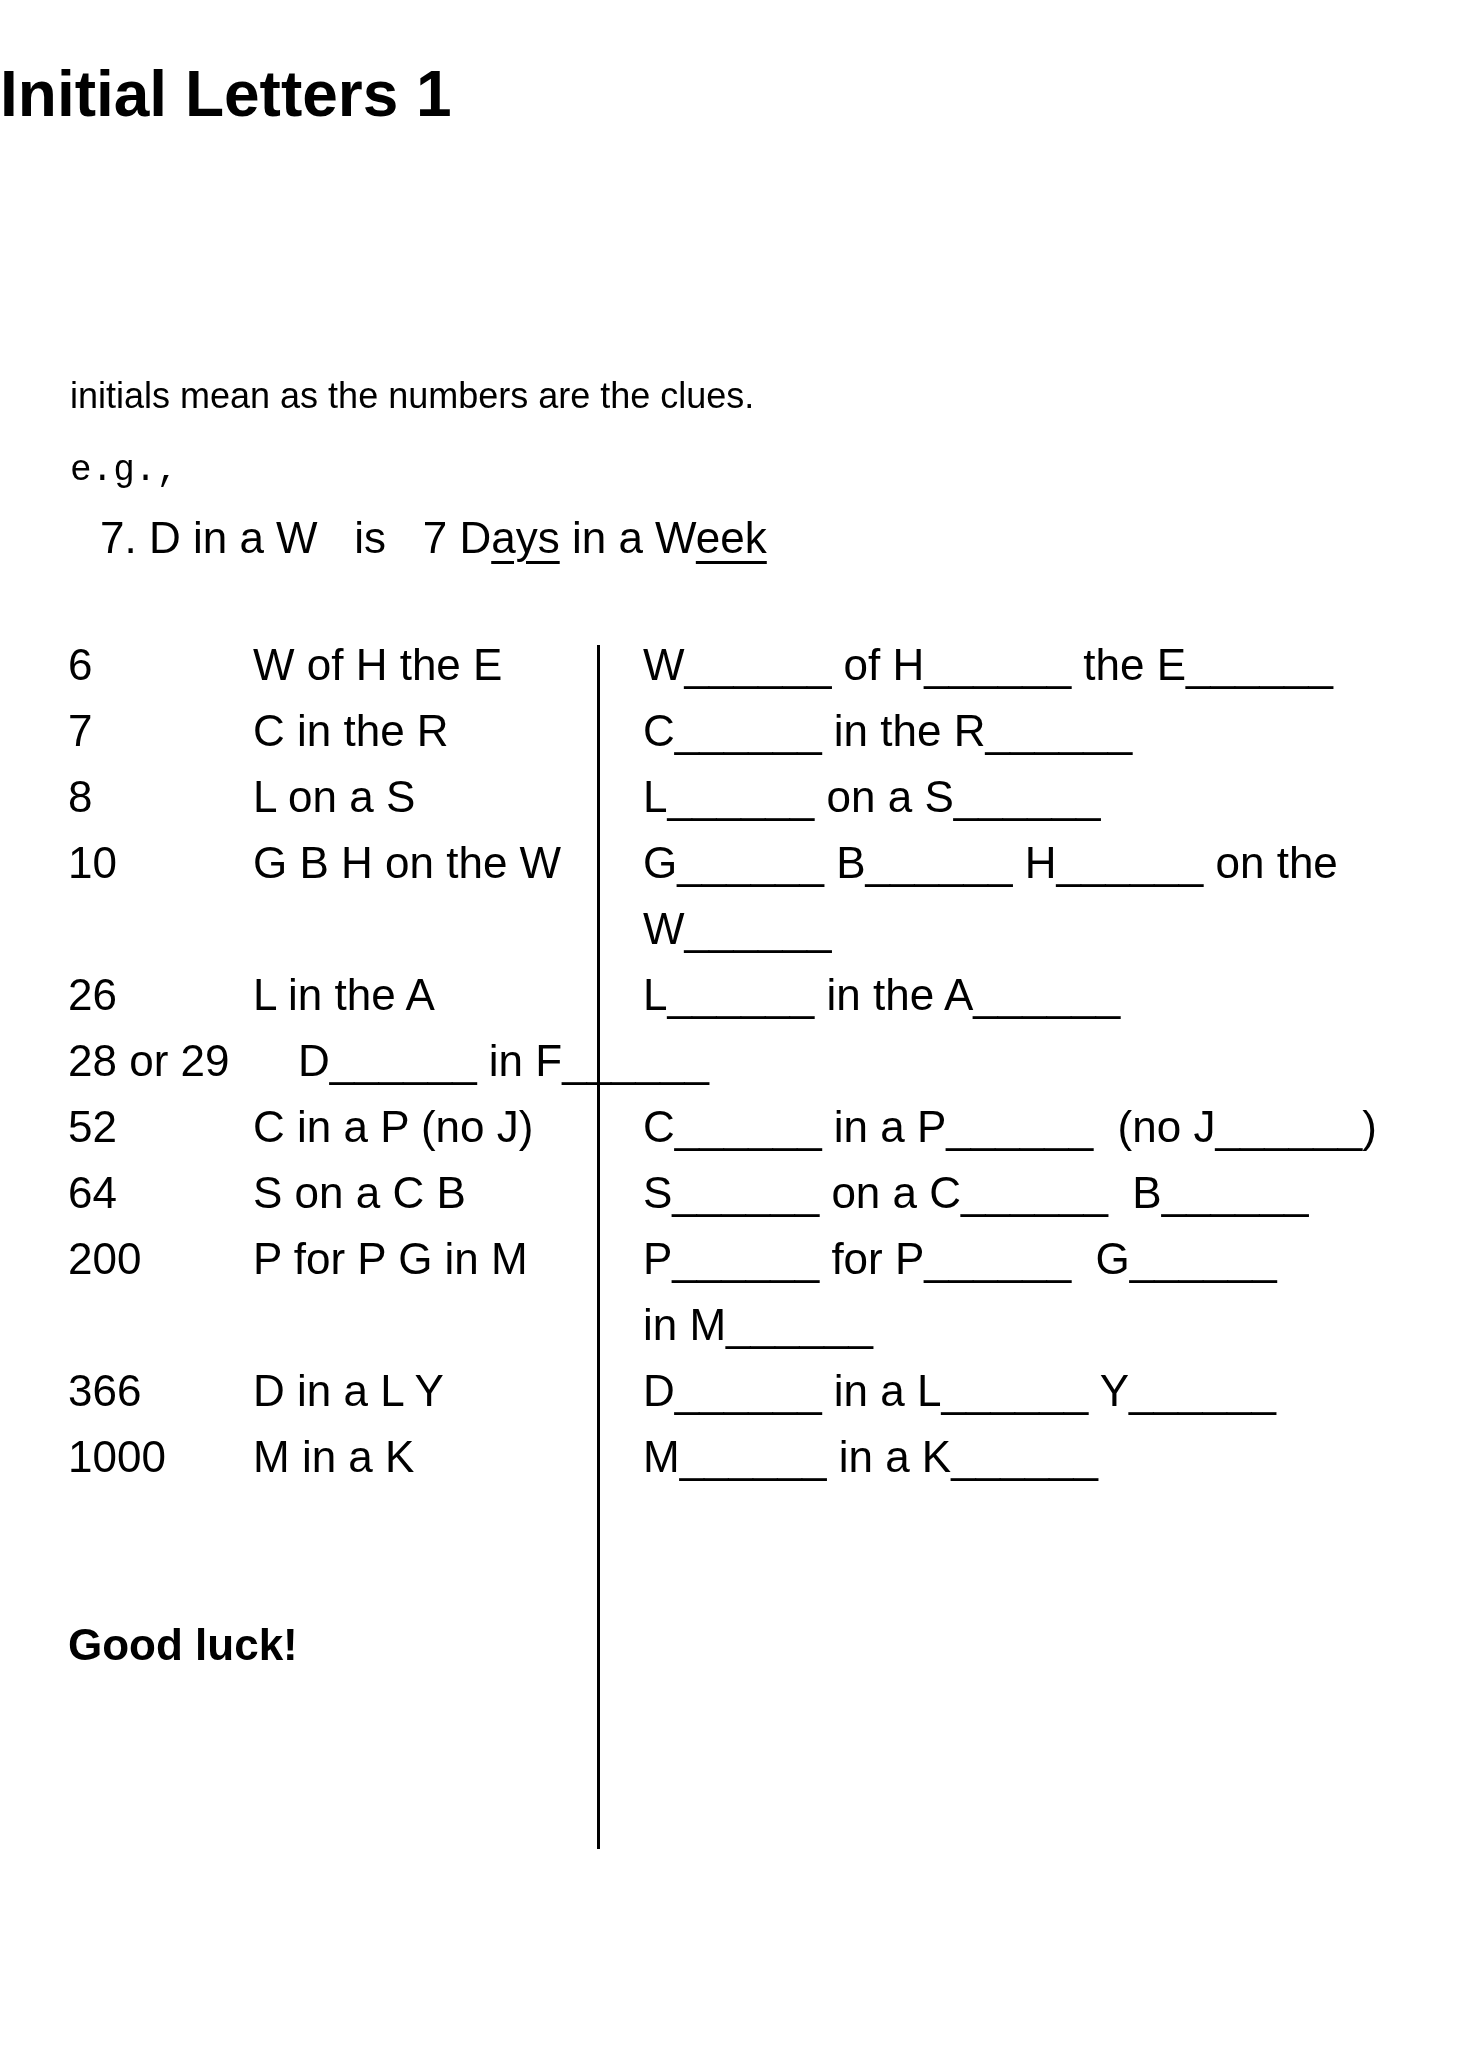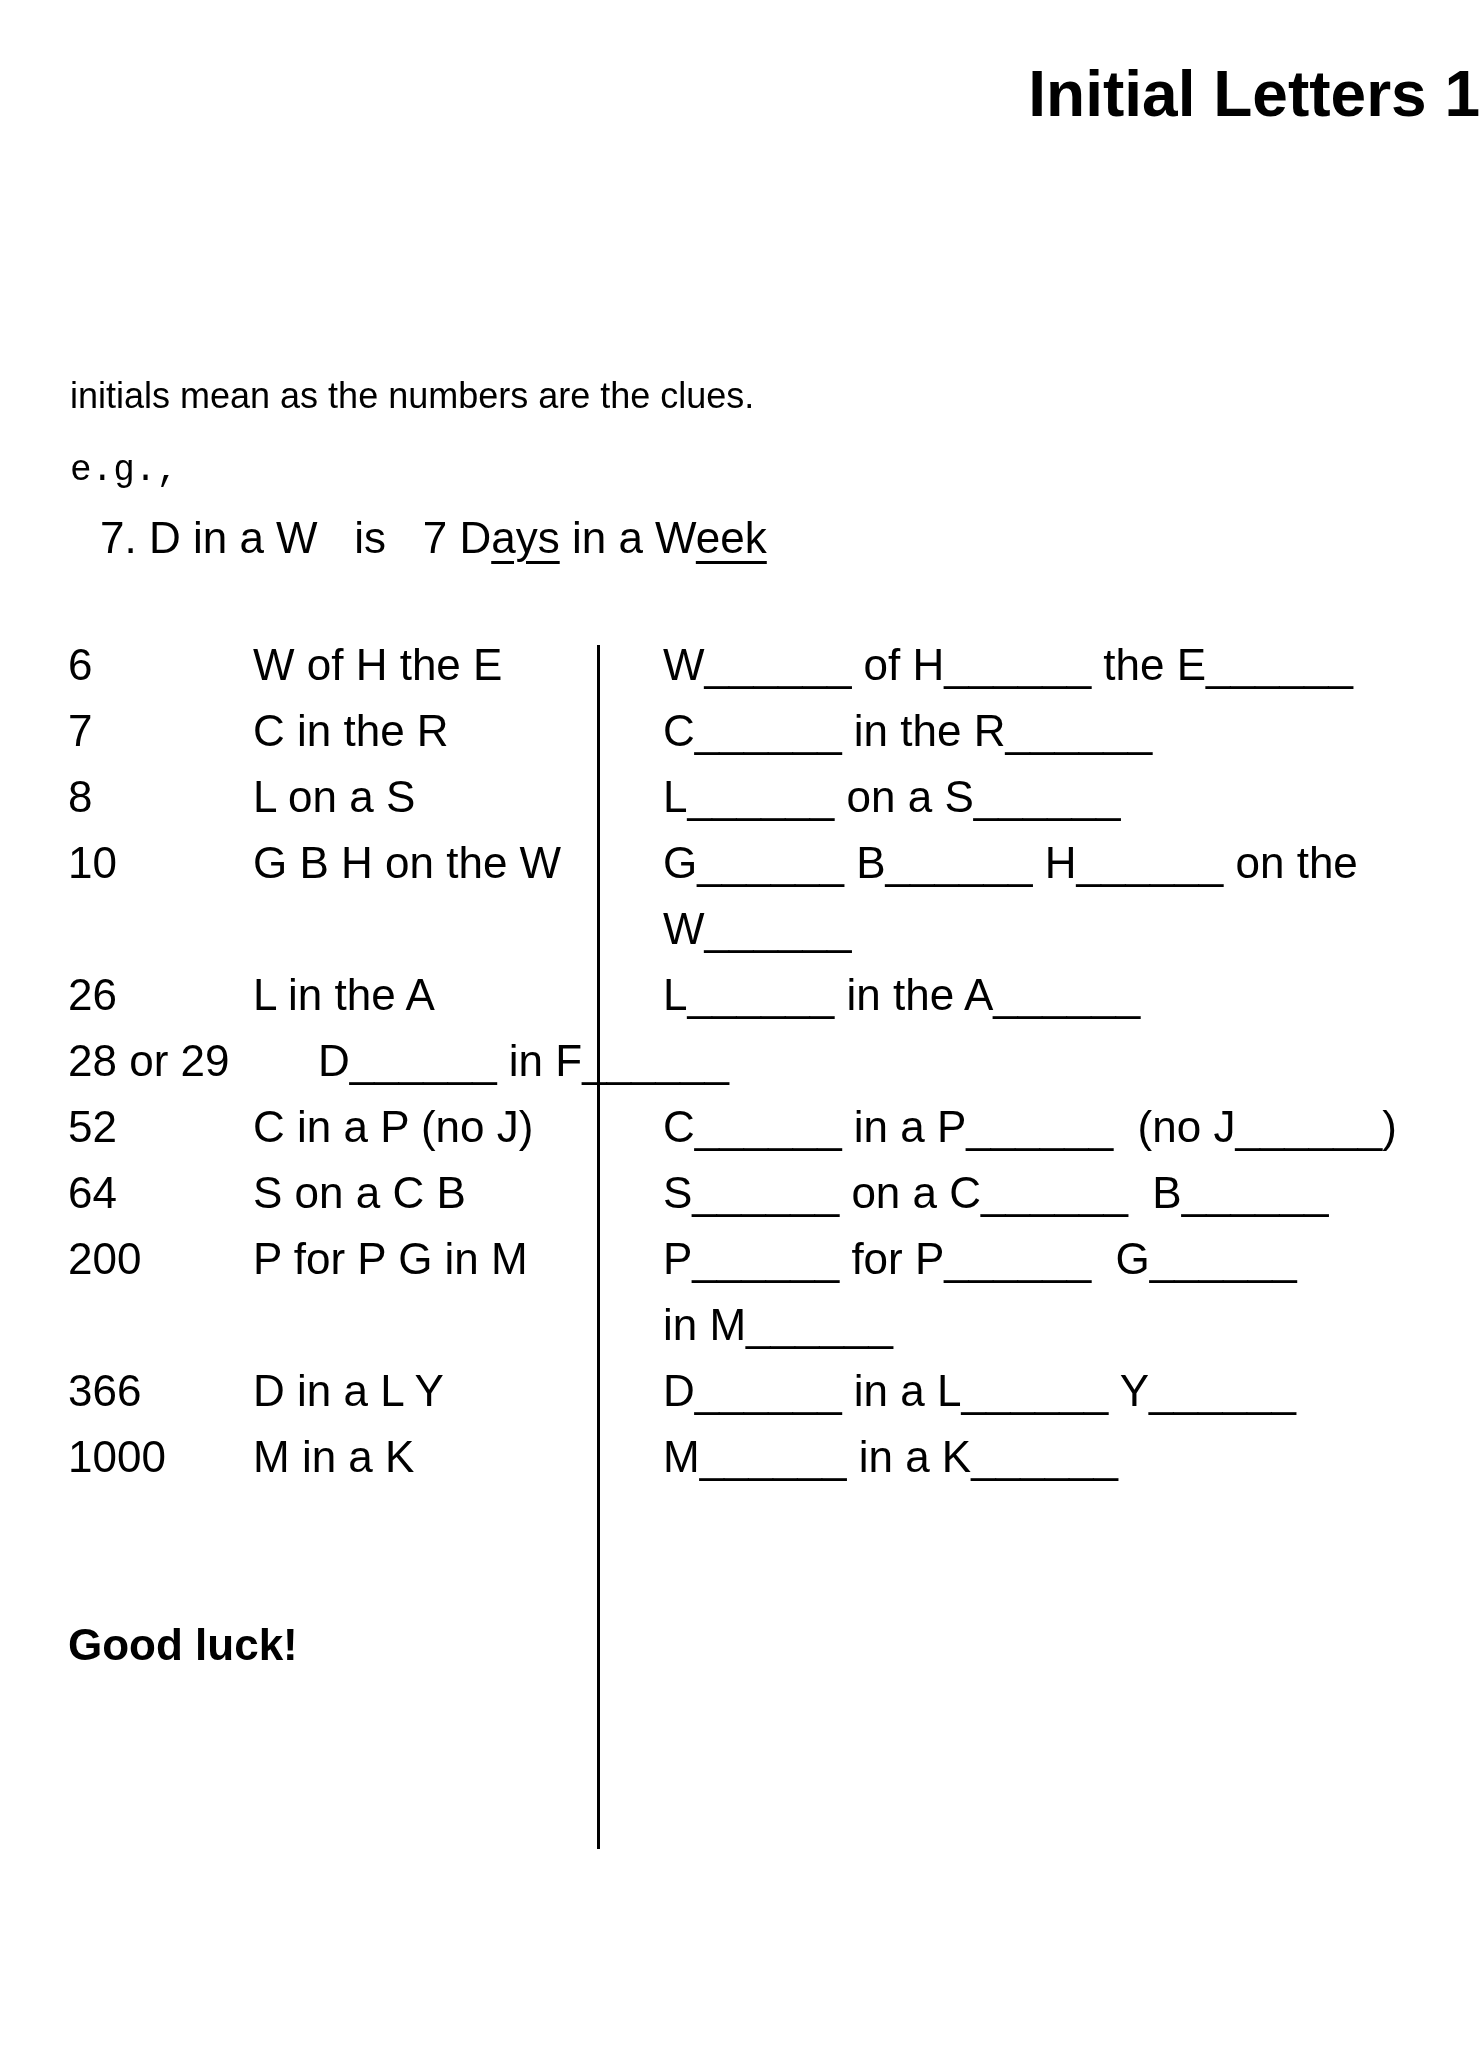--- a/index.html
+++ b/index.html
@@ -11,21 +11,21 @@
     position: relative;
     font-family: "Liberation Sans", "DejaVu Sans", sans-serif;
     overflow: hidden;
   }
 
   .page-title {
     position: absolute;
     top: 58px;
     left: 0;
     width: 1480px;
-    text-align: right;
+    text-align: left;
     font-weight: bold;
     font-size: 64px;
     line-height: 72px;
   }
 
   .intro {
     position: absolute;
     top: 350px;
     left: 70px;
     width: 1245px;
@@ -71,21 +71,21 @@
     width: 1412px;
     font-size: 44px;
   }
   .puzzle-row {
     display: grid;
     grid-template-columns: 185px 345px 1fr;
     height: 66px;
     line-height: 66px;
   }
   .cell { white-space: pre; overflow: visible; }
-  .cell-fill { padding-left: 65px; }
+  .cell-fill { padding-left: 45px; }
 
   .divider {
     position: absolute;
     left: 597px;
     top: 645px;
     width: 3px;
     height: 1204px;
     background: #000000;
   }
 

